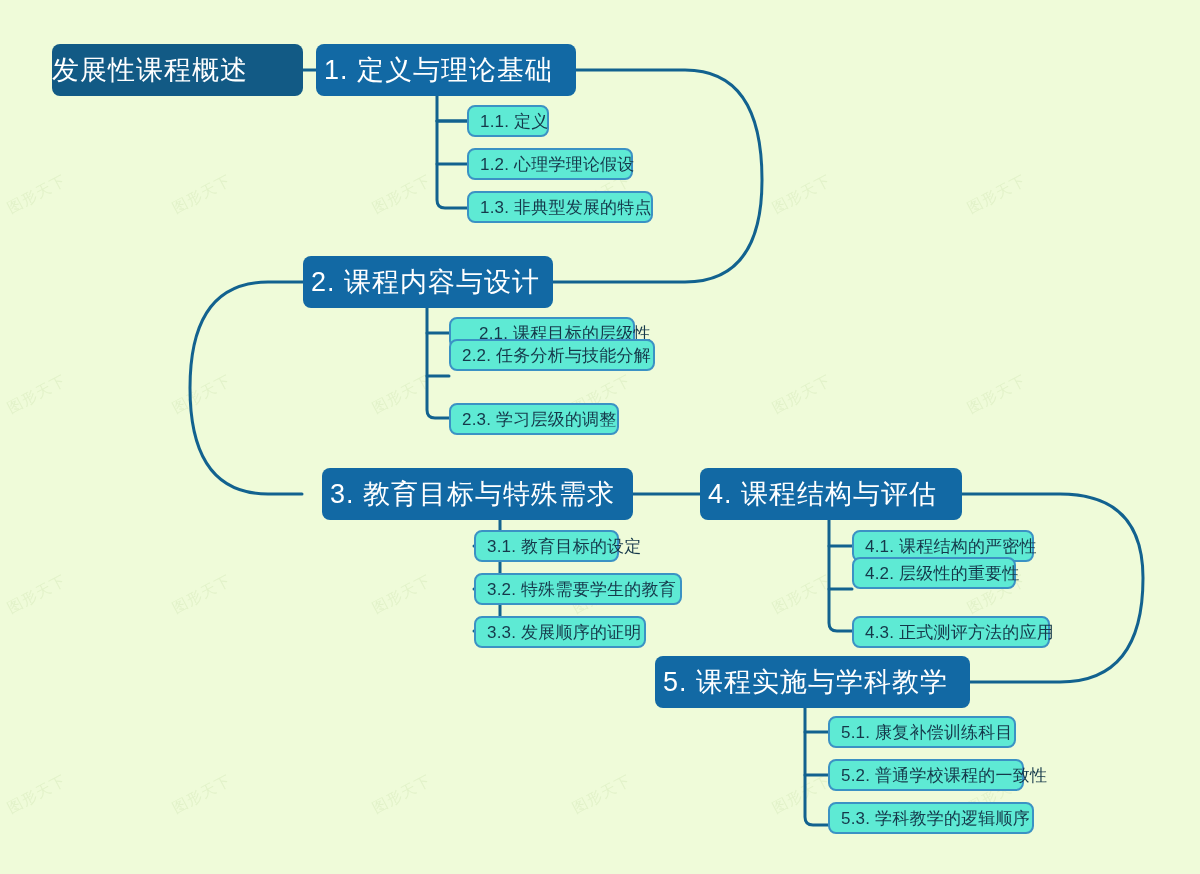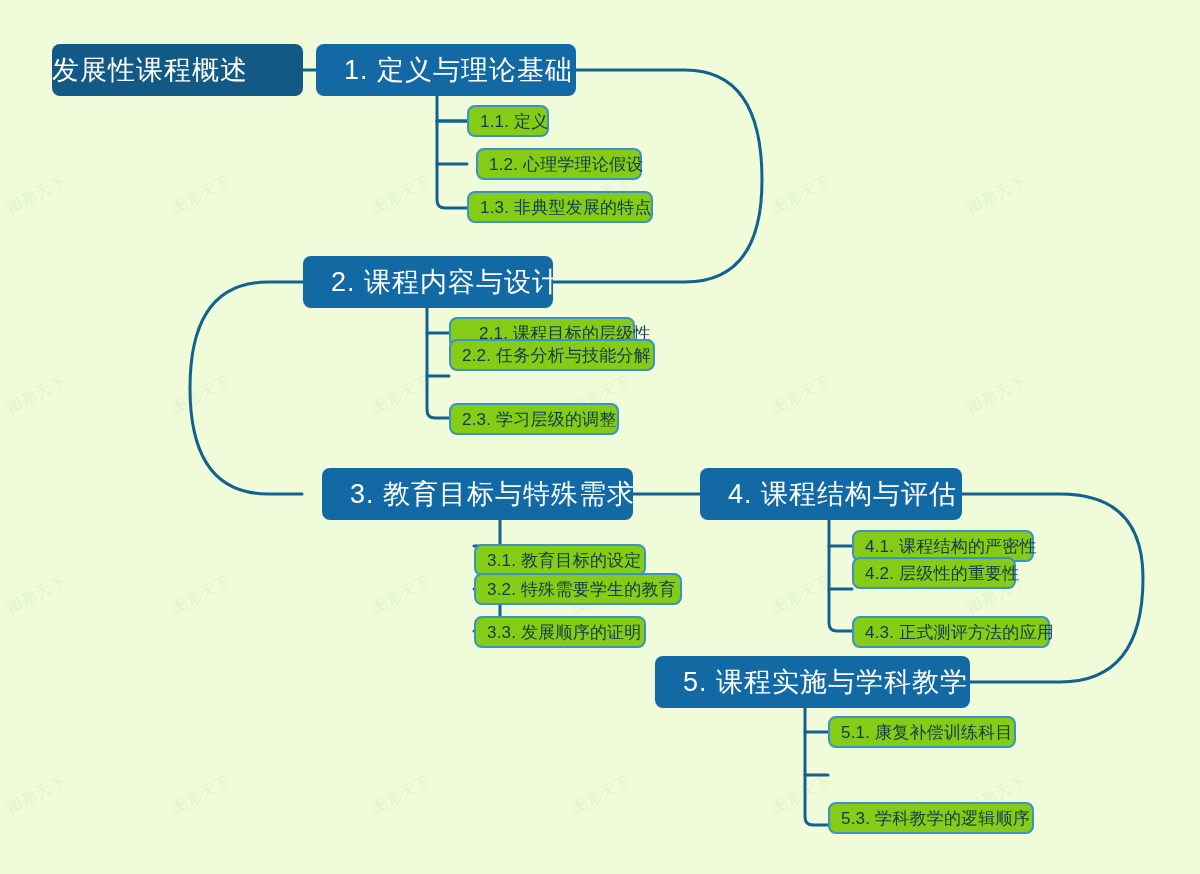--- a/index.html
+++ b/index.html
@@ -58,25 +58,25 @@
     border-radius: 8px;
     font-size: 27px;
     padding: 0 0;
     letter-spacing: 1px;
   }
   .main {
     background: #1269a4;
     color: #ffffff;
     border-radius: 8px;
     font-size: 27px;
-    padding: 0 28px;
+    padding: 0 8px;
     letter-spacing: 1px;
   }
   .leaf {
-    background: #84cc16;
+    background: #5eead4;
     color: #15384a;
     border: 2px solid #3b92c4;
     border-radius: 8px;
     font-size: 17px;
     padding: 0 11px;
     letter-spacing: 0.2px;
   }
 </style>
 </head>
 <body>
@@ -150,21 +150,21 @@
   <div class="node root" style="left:52px; top:44px; width:251px; height:52px;">
     <span>发展性课程概述</span>
   </div>
 
   <div class="node main" style="left:316px; top:44px; width:260px; height:52px;">
     <span>1. 定义与理论基础</span>
   </div>
   <div class="node leaf" style="left:467px; top:105px; width:82px; height:32px;">
     <span>1.1. 定义</span>
   </div>
-  <div class="node leaf" style="left:467px; top:148px; width:166px; height:32px;margin-left:9px;">
+  <div class="node leaf" style="left:467px; top:148px; width:166px; height:32px;">
     <span>1.2. 心理学理论假设</span>
   </div>
   <div class="node leaf" style="left:467px; top:191px; width:186px; height:32px;">
     <span>1.3. 非典型发展的特点</span>
   </div>
 
   <div class="node main" style="left:303px; top:256px; width:250px; height:52px;">
     <span>2. 课程内容与设计</span>
   </div>
   <div class="node leaf" style="left:449px; top:317px; width:186px; height:32px;padding-left:28px;">
@@ -173,21 +173,21 @@
   <div class="node leaf" style="left:449px; top:339px; width:206px; height:32px;">
     <span>2.2. 任务分析与技能分解</span>
   </div>
   <div class="node leaf" style="left:449px; top:403px; width:170px; height:32px;">
     <span>2.3. 学习层级的调整</span>
   </div>
 
   <div class="node main" style="left:302px; top:468px; width:311px; height:52px;margin-left:20px;">
     <span>3. 教育目标与特殊需求</span>
   </div>
-  <div class="node leaf" style="left:474px; top:530px; width:172px; height:32px;margin-top:14px;">
+  <div class="node leaf" style="left:474px; top:530px; width:145px; height:32px;">
     <span>3.1. 教育目标的设定</span>
   </div>
   <div class="node leaf" style="left:474px; top:573px; width:208px; height:32px;">
     <span>3.2. 特殊需要学生的教育</span>
   </div>
   <div class="node leaf" style="left:474px; top:616px; width:172px; height:32px;">
     <span>3.3. 发展顺序的证明</span>
   </div>
 
   <div class="node main" style="left:700px; top:468px; width:262px; height:52px;">
@@ -202,17 +202,20 @@
   <div class="node leaf" style="left:852px; top:616px; width:198px; height:32px;">
     <span>4.3. 正式测评方法的应用</span>
   </div>
 
   <div class="node main" style="left:655px; top:656px; width:315px; height:52px;">
     <span>5. 课程实施与学科教学</span>
   </div>
   <div class="node leaf" style="left:828px; top:716px; width:188px; height:32px;">
     <span>5.1. 康复补偿训练科目</span>
   </div>
+  <div class="node leaf" style="left:828px; top:759px; width:196px; height:32px;">
+    <span>5.2. 普通学校课程的一致性</span>
+  </div>
   <div class="node leaf" style="left:828px; top:802px; width:206px; height:32px;">
     <span>5.3. 学科教学的逻辑顺序</span>
   </div>
 
 </div>
 
 </body></html>

